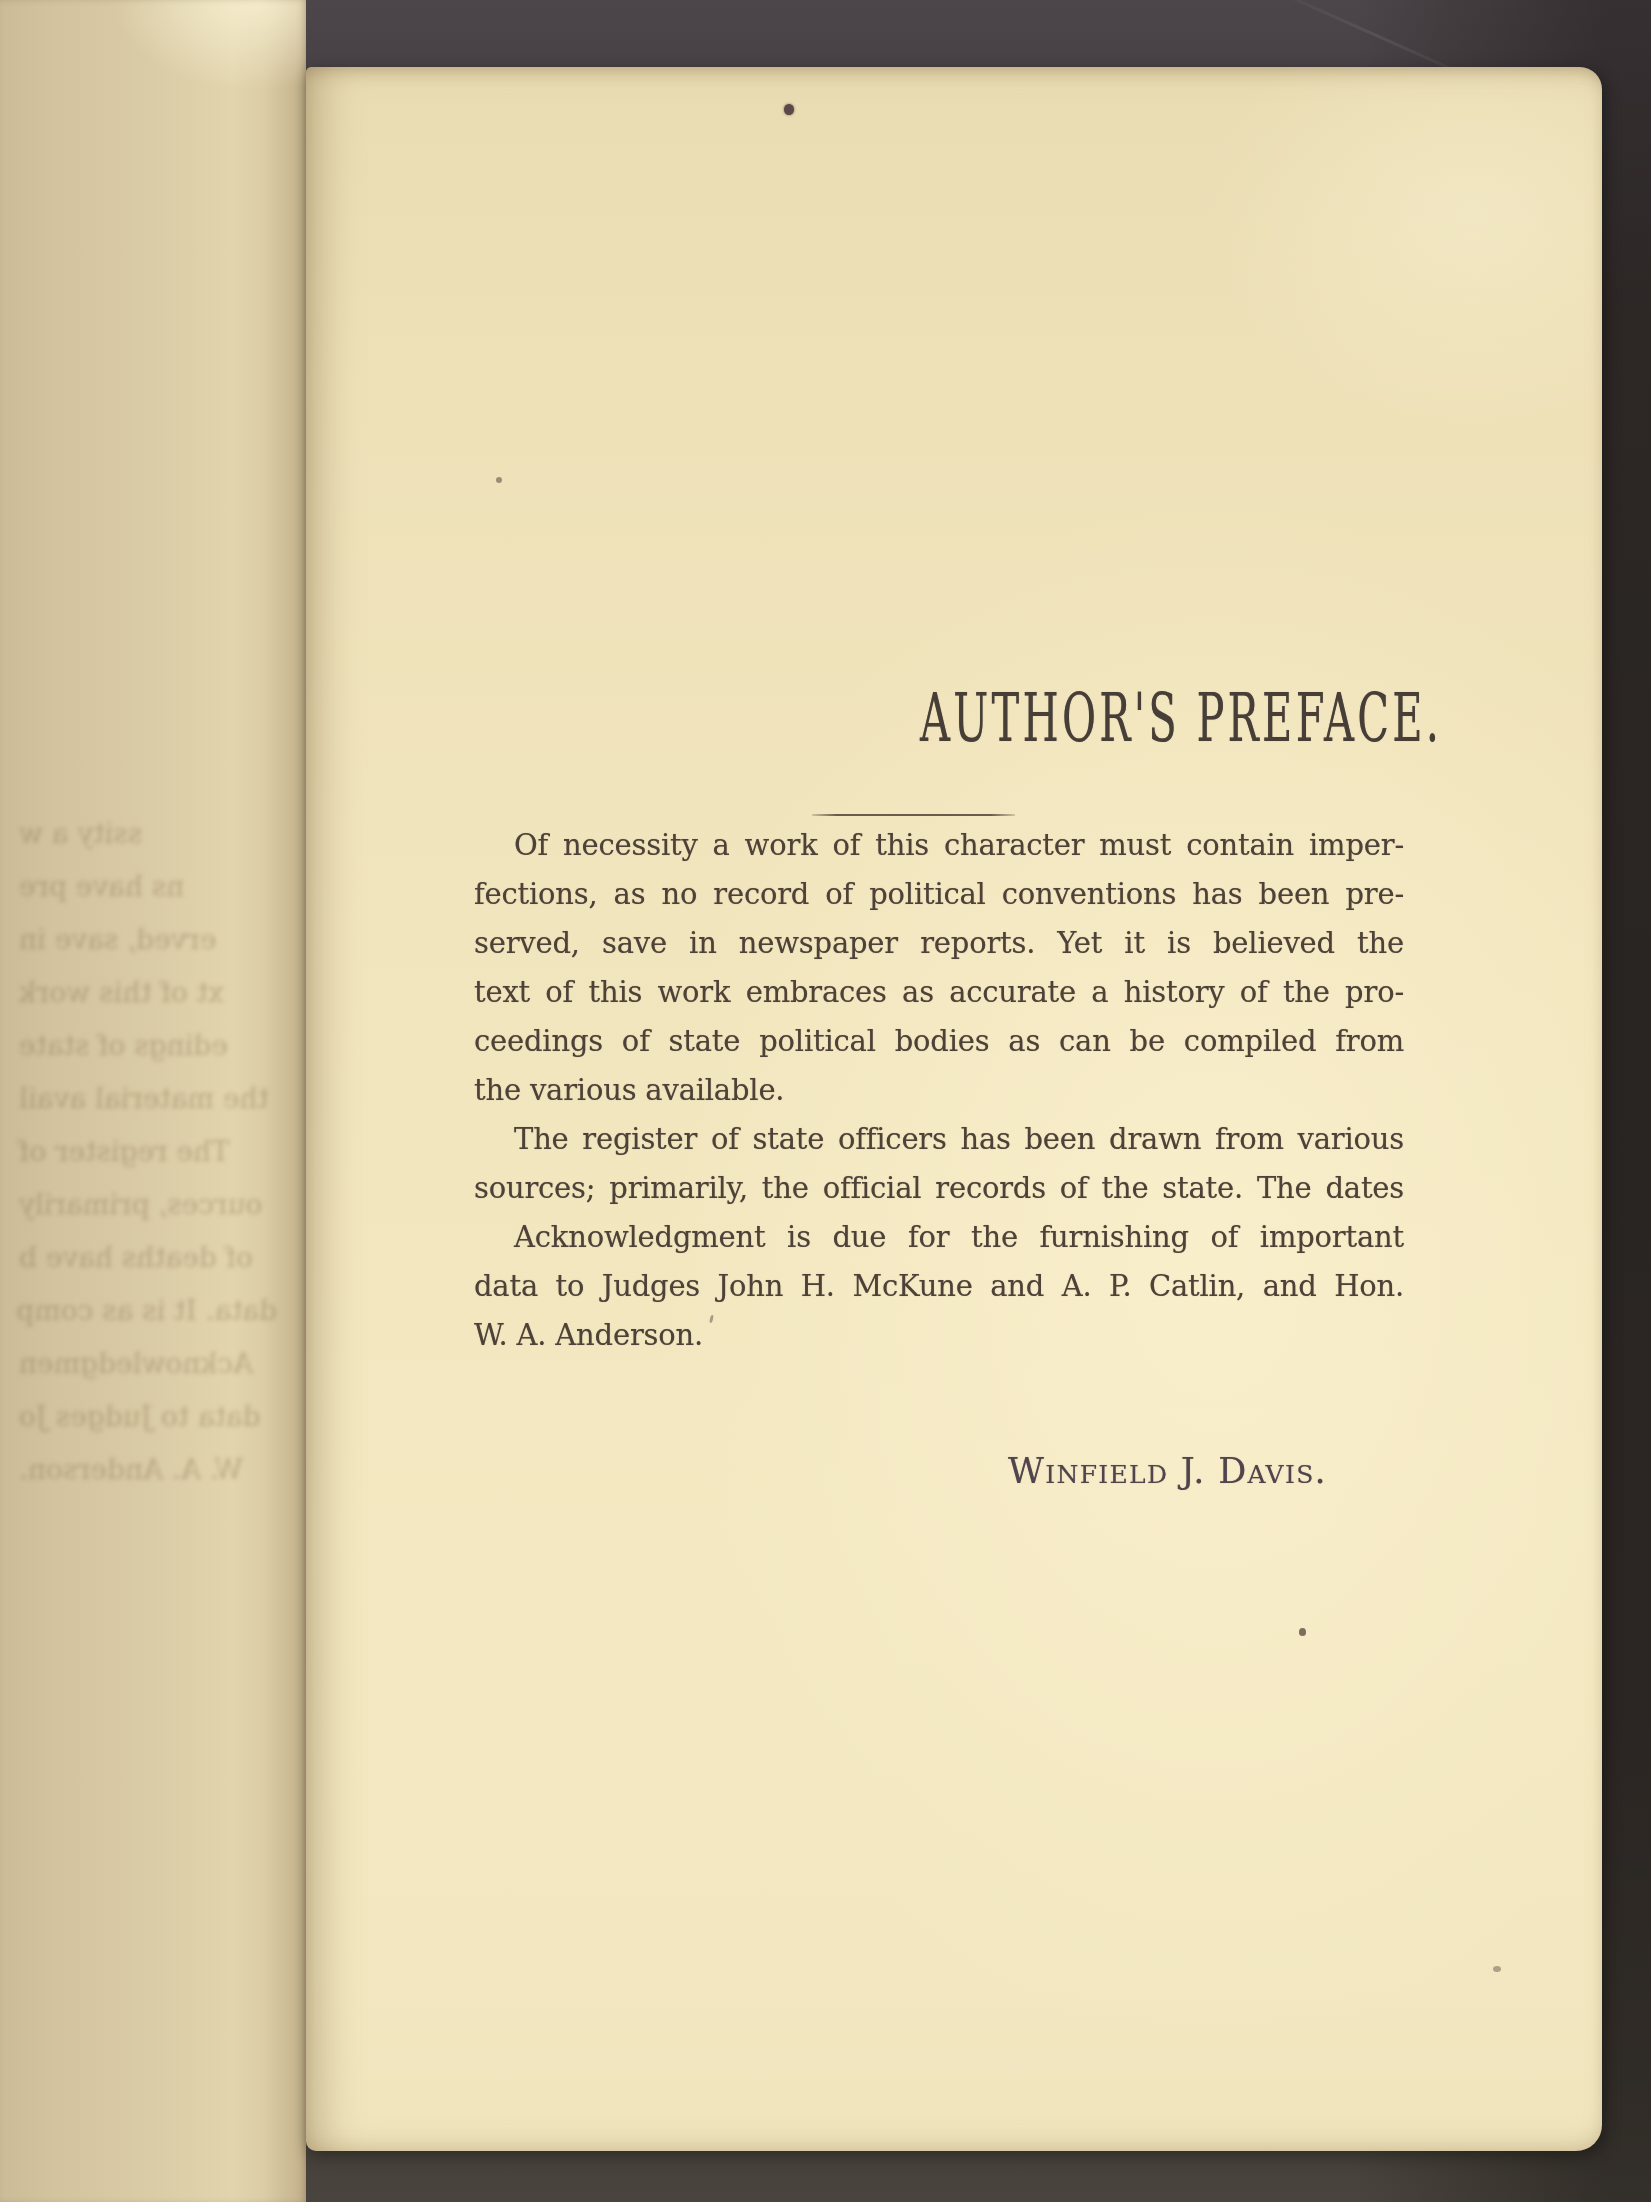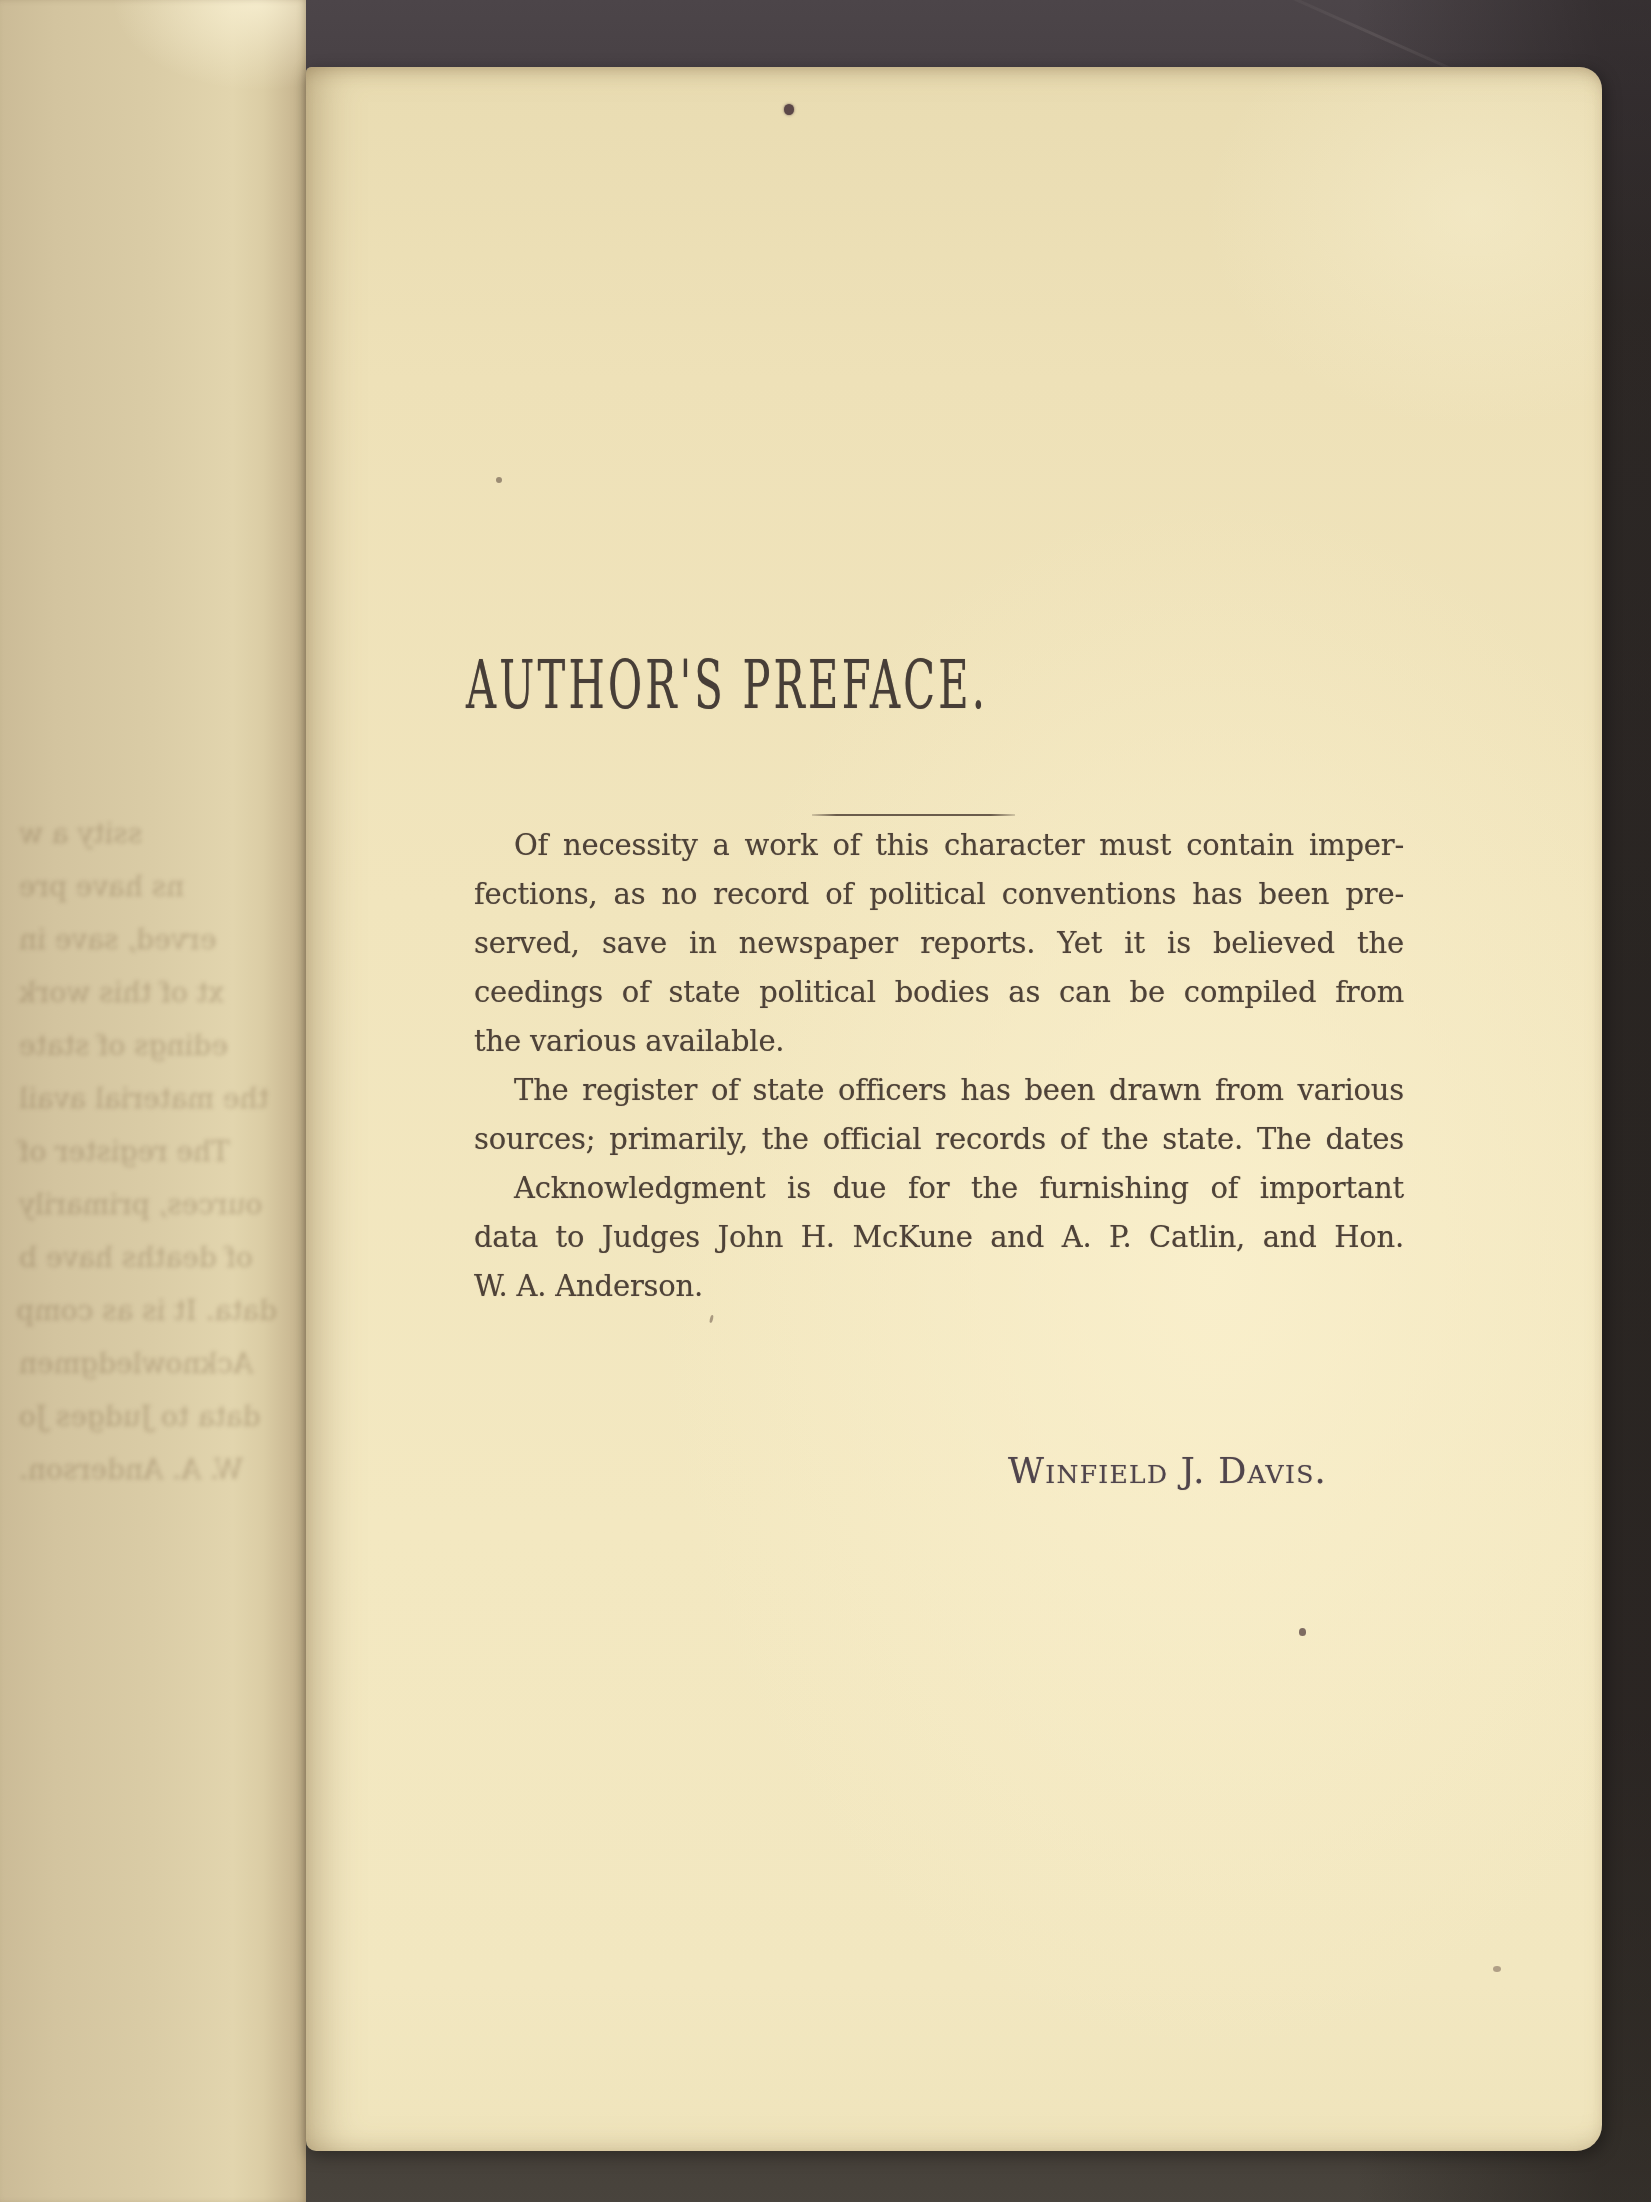--- a/index.html
+++ b/index.html
@@ -51,22 +51,22 @@
       radial-gradient(447px 361px at 90% 7%, rgba(248,240,208,0.5), rgba(248,240,208,0) 60%),
       linear-gradient(180deg, #e9dcb2 0%, #eee1b8 15%, #f1e5bd 40%, #f3e8c1 70%, #f2e7c0 92%, #efe4bc 100%);
     box-shadow:
       inset 27.5px 0 45px -19px rgba(128,103,66,0.5),
       inset 0 12px 17px -10.3px rgba(128,103,70,0.42),
       inset -5.2px -8.6px 22.4px -12px rgba(148,123,85,0.35),
       2.6px 4.3px 15.5px rgba(0,0,0,0.35);
   }
 
   .title-row {
-    position: absolute; top: 585px; left: 0; width: 100%;
-    text-align: left; white-space: nowrap;
+    position: absolute; top: 618px; left: 0; width: 100%;
+    text-align: right; white-space: nowrap;
   }
   .title-text {
     display: inline-block;
     font-size: 67px; line-height: 1;
     letter-spacing: 5.2px;
     color: #473e37;
     transform: scaleX(0.62);
     transform-origin: center;
     text-shadow: 0 0 0.9px rgba(71,62,55,0.55);
   }
@@ -140,20 +140,21 @@
   <div class="title-row">
     <span class="title-text">AUTHOR'S PREFACE.</span>
   </div>
 
   <div class="rule"></div>
 
   <div class="body-block">
     <div class="jline first">Of necessity a work of this character must contain imper-</div>
     <div class="jline">fections, as no record of political conventions has been pre-</div>
     <div class="jline">served, save in newspaper reports.  Yet it is believed the</div>
+    <div class="jline">text of this work embraces as accurate a history of the pro-</div>
     <div class="jline">ceedings of state political bodies as can be compiled from</div>
     <div class="jline last">the various available.</div>
 
     <div class="jline first">The register of state officers has been drawn from various</div>
     <div class="jline">sources; primarily, the official records of the state.  The dates</div>
 
     <div class="jline first">Acknowledgment is due for the furnishing of important</div>
     <div class="jline">data to Judges John H. McKune and A. P. Catlin, and Hon.</div>
     <div class="jline last">W. A. Anderson.</div>
   </div>

